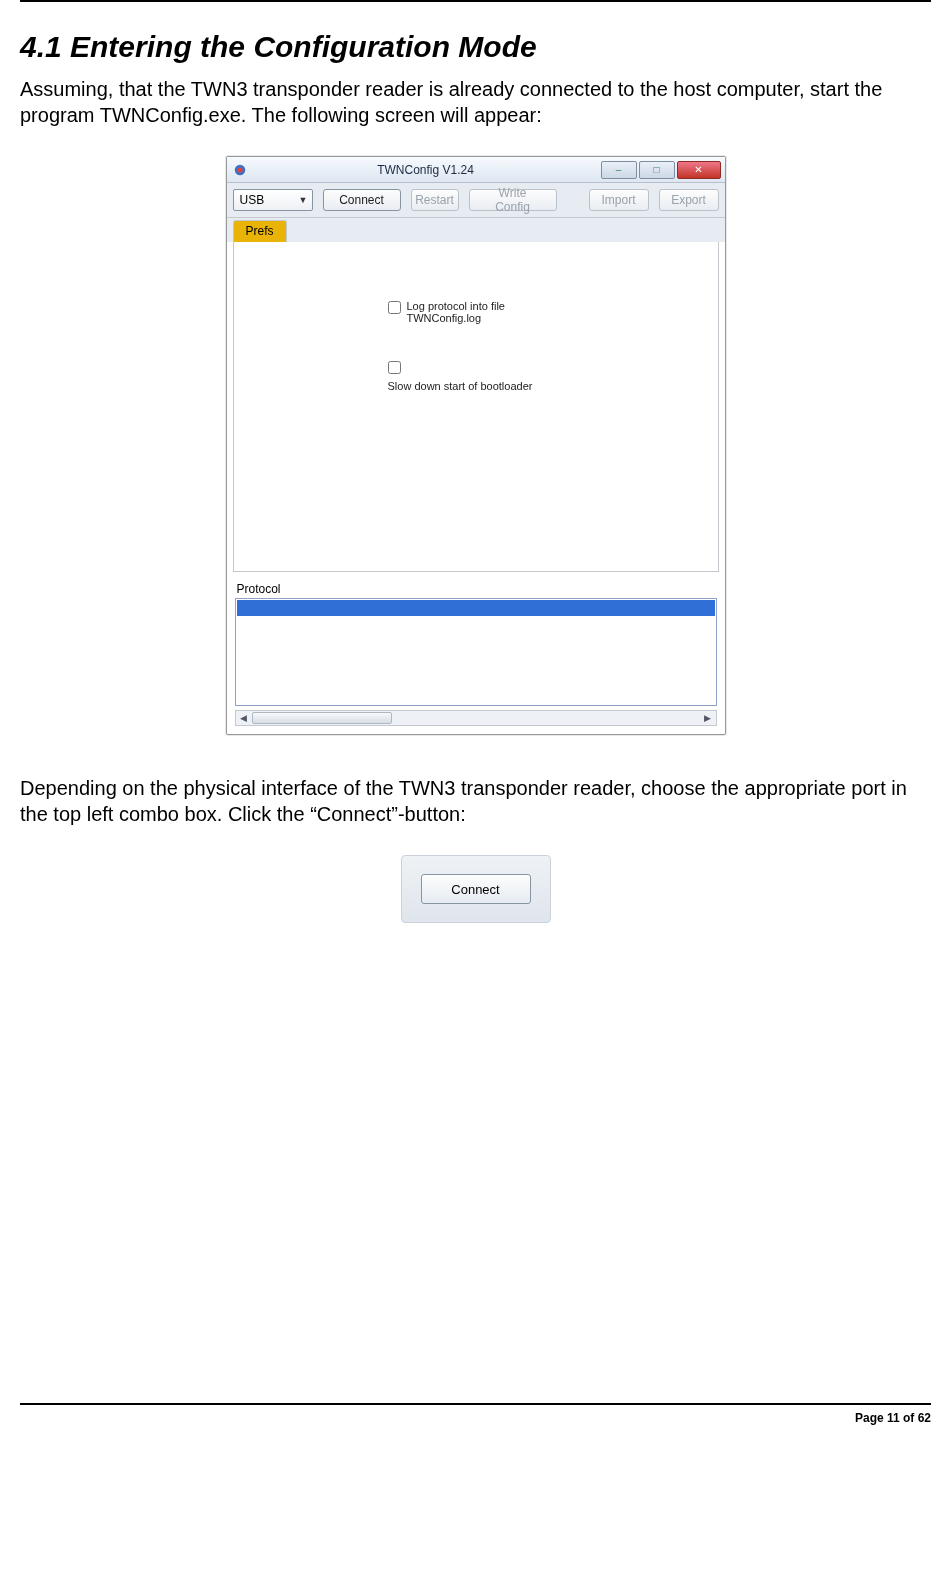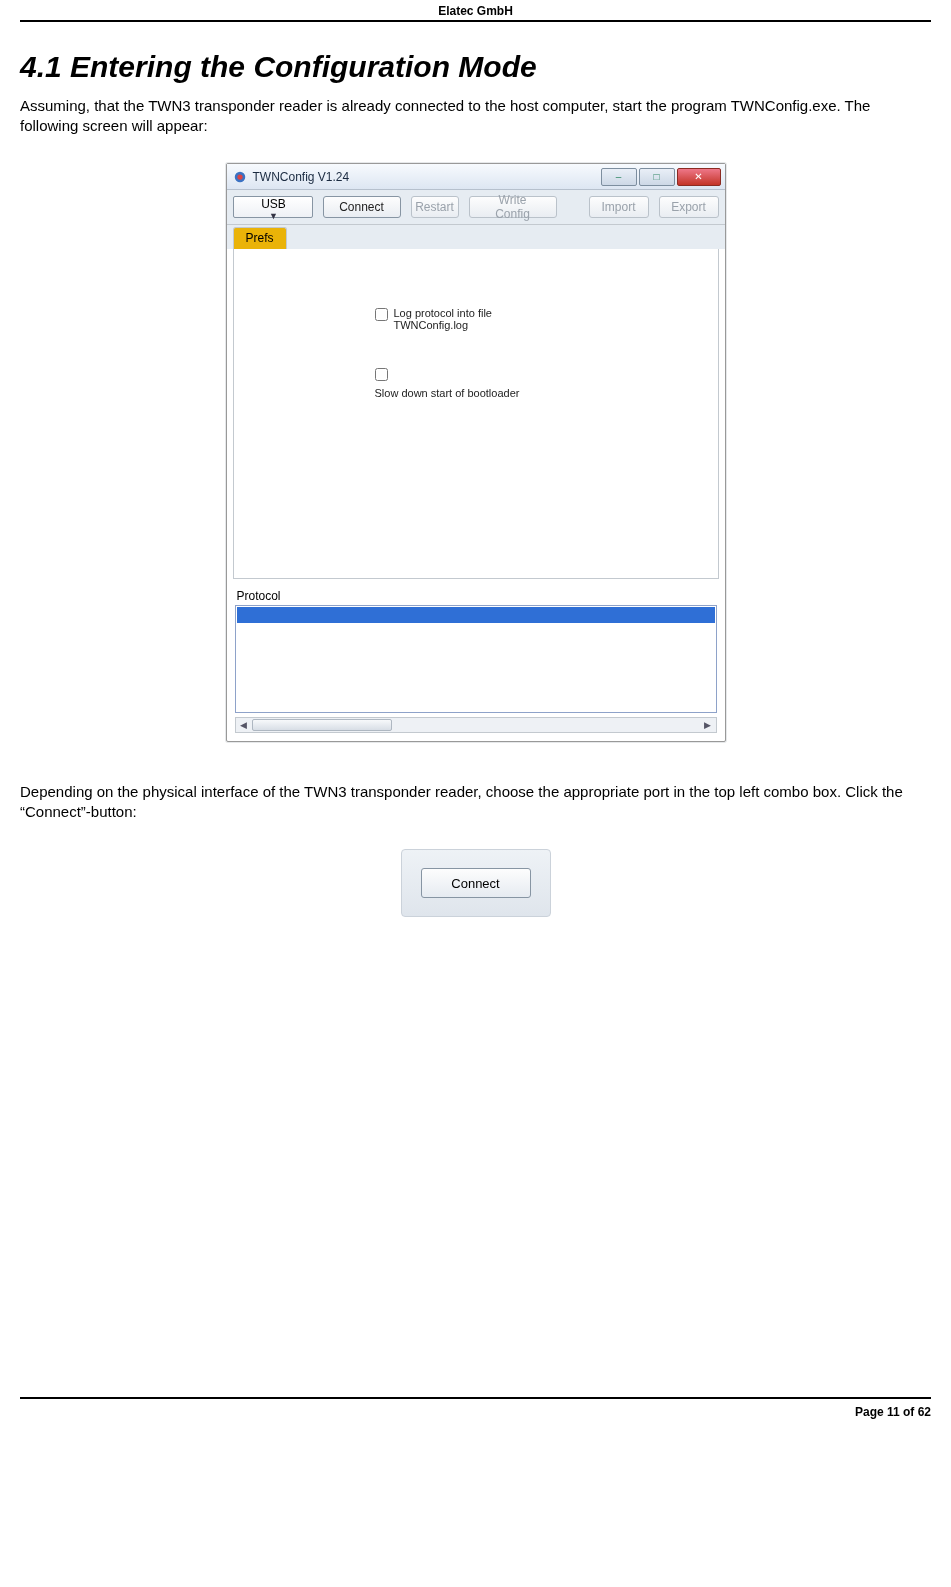--- a/index.html
+++ b/index.html
@@ -7,51 +7,51 @@
   .page { padding: 0 20px; }
 
   
   .hdr { text-align: center; font-weight: bold; font-size: 12px; padding: 4px 0 2px; }
   .rule { height: 2px; background: #000; margin: 0 0 28px 0; }
   .ftr-rule { height: 2px; background: #000; margin-top: 480px; }
   .ftr { text-align: right; font-weight: bold; font-size: 12px; padding: 6px 0 20px; }
 
   
   h2.section { font-style: italic; font-weight: bold; font-size: 30px; margin: 8px 0 12px 0; }
-  p.body { font-size: 15px; line-height: 1.3; margin-bottom: 28px; }
+  p.body { font-size: 20px; line-height: 1.3; margin-bottom: 28px; }
 
   
   .app-window { width: 500px; margin: 0 auto 40px auto; border: 1px solid #999; background: #fff; border-radius: 2px; box-shadow: 0 0 0 1px #e6e8ea; }
 
   .titlebar { height: 26px; background: linear-gradient(#f7fafe, #dde6f2); border-bottom: 1px solid #b6c0cd; display: flex; align-items: center; padding: 0 4px; font-size: 12px; color: #1a2a40; }
   .tb-icon { width: 14px; height: 14px; margin: 0 6px 0 2px; display: inline-flex; align-items: center; justify-content: center; }
   .tb-icon svg { width: 14px; height: 14px; }
-  .tb-title { flex: 1; }
+  .tb-title { flex: 1; text-align: center; }
   .win-btns { display: flex; gap: 0; }
   .win-btn { width: 36px; height: 18px; border: 1px solid #7d8e9f; border-radius: 2px; margin-left: 2px; display: flex; align-items: center; justify-content: center; font-size: 10px; font-family: inherit; cursor: pointer; }
   .win-min, .win-max { background: linear-gradient(#e9eff7, #cdd8e6); color: #386; }
   .win-close { background: linear-gradient(#e78, #c33427); color: #fff; border-color: #8b2b22; width: 44px; }
 
   .toolbar { background: #e6ecf2; border-bottom: 1px solid #c3c9cf; padding: 6px 6px; display: flex; align-items: center; gap: 10px; font-size: 12px; }
-  .combo { width: 80px; height: 22px; border: 1px solid #8795a3; border-radius: 2px; background: linear-gradient(#fff,#eef1f5); display: flex; align-items: center; justify-content: space-between; padding: 0 4px 0 6px; font-size: 12px; cursor: pointer; flex-direction: column; }
+  .combo { width: 80px; height: 22px; border: 1px solid #8795a3; border-radius: 2px; background: linear-gradient(#fff,#eef1f5); display: flex; align-items: center; justify-content: space-between; padding: 0 4px 0 6px; font-size: 12px; cursor: pointer; }
   .combo .chev { font-size: 9px; color: #334; }
   .btn { height: 22px; border: 1px solid #8795a3; border-radius: 3px; background: linear-gradient(#fdfdfd,#e9edf2); font-size: 12px; padding: 0 14px; display: inline-flex; align-items: center; justify-content: center; color: #222; cursor: pointer; font-family: inherit; }
   .btn.disabled { color: #9aa2ab; border-color: #bac2ca; cursor: default; }
   .toolbar-spacer { flex: 1; }
   .btn-connect { width: 78px; }
   .btn-restart { width: 48px; }
   .btn-write   { width: 88px; }
   .btn-import  { width: 60px; }
   .btn-export  { width: 60px; }
 
   .tabstrip { background: #e6ecf2; height: 24px; display: flex; align-items: flex-end; padding-left: 6px; }
   .tab { background: #eab308; border: 1px solid #c3c9cf; border-bottom: none; border-radius: 3px 3px 0 0; padding: 3px 12px 4px; font-size: 12px; cursor: pointer; }
 
   .tabbody { background: #fff; border: 1px solid #c3c9cf; border-top: none; margin: 0 6px; height: 330px; position: relative; font-size: 11px; color: #222; }
-  .checkrow { position: absolute; left: 141px; width: 160px; display: flex; align-items: flex-start; gap: 6px; }
+  .checkrow { position: absolute; left: 154px; width: 160px; display: flex; align-items: flex-start; gap: 6px; }
   .checkrow input { margin-top: 1px; width: 13px; height: 13px; }
   .chk1 { top: 58px; }
   .chk2 { top: 118px; flex-direction: column; }
 
   .protocol-label { font-size: 12px; margin: 10px 0 2px 10px; }
   .protocol-box { margin: 0 8px 4px 8px; border: 1px solid #8ea2c9; height: 108px; background: #fff; position: relative; overflow: hidden; }
   .protocol-sel { position: absolute; left: 1px; right: 1px; top: 1px; height: 16px; background: #2f6fd6; }
 
   .hscroll { margin: 0 8px 8px 8px; height: 16px; border: 1px solid #c3c9cf; background: #eef1f5; display: flex; align-items: center; }
   .hscroll .arrow { width: 16px; height: 14px; display: flex; align-items: center; justify-content: center; font-size: 9px; color: #556; cursor: pointer; }
@@ -60,21 +60,20 @@
 
   
   .connect-detail { width: 150px; height: 68px; margin: 16px auto 40px auto; background: linear-gradient(#eef2f6,#dfe5ec); border: 1px solid #cbd2da; border-radius: 4px; display: flex; align-items: center; justify-content: center; }
   .connect-btn-large { width: 110px; height: 30px; border: 1px solid #8795a3; border-radius: 3px; background: linear-gradient(#fdfdfd,#e6ebf1); font-size: 13px; display: flex; align-items: center; justify-content: center; cursor: pointer; font-family: inherit; }
 </style>
 </head>
 <body>
 
 <div class="page">
 
-  <div class="hdr">Elatec GmbH</div>
   <div class="rule"></div>
 
   <h2 class="section">4.1  Entering the Configuration Mode</h2>
   <p class="body">Assuming, that the TWN3 transponder reader is already connected to the host computer, start the program TWNConfig.exe. The following screen will appear:</p>
 
   <div class="app-window">
 
     <div class="titlebar">
       <span class="tb-icon">
         <svg viewBox="0 0 16 16">

